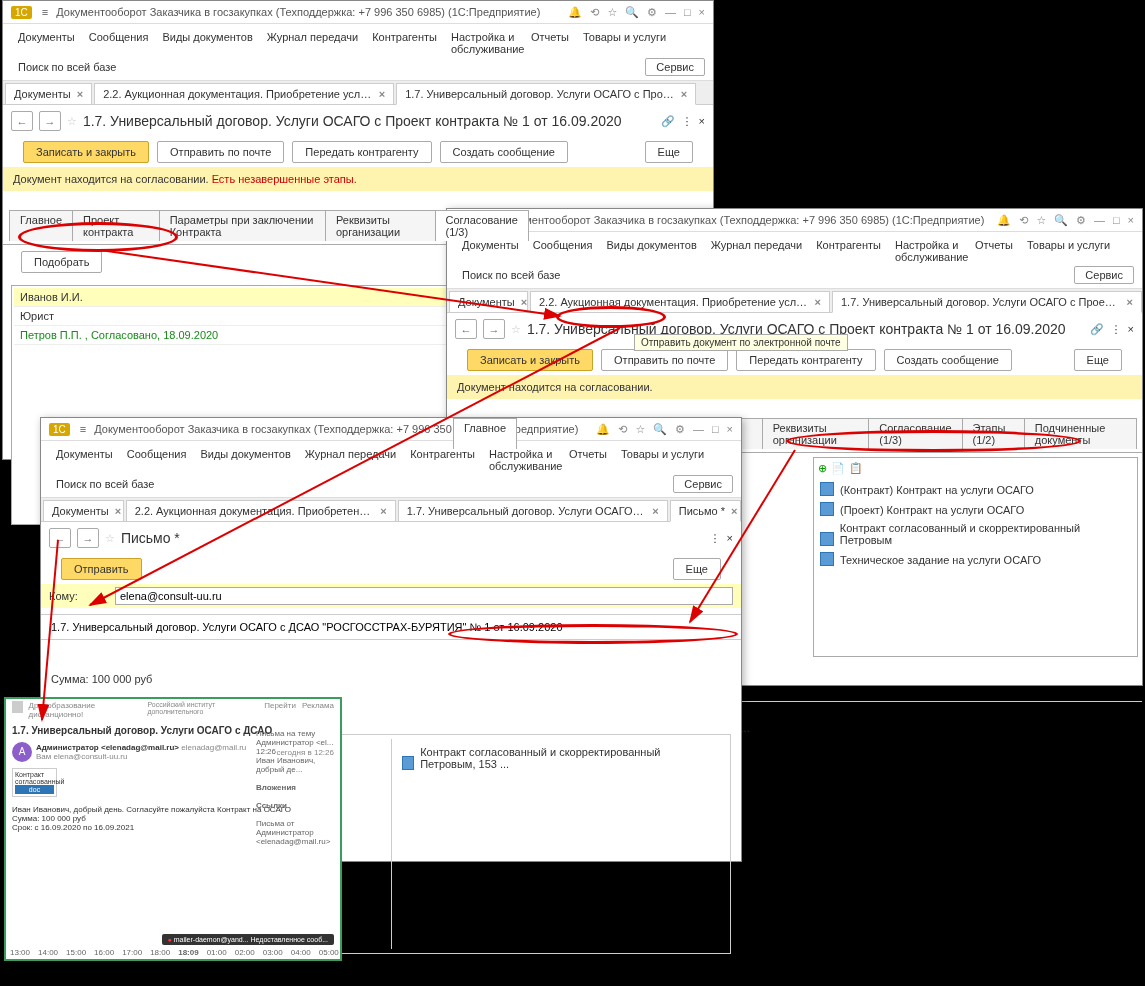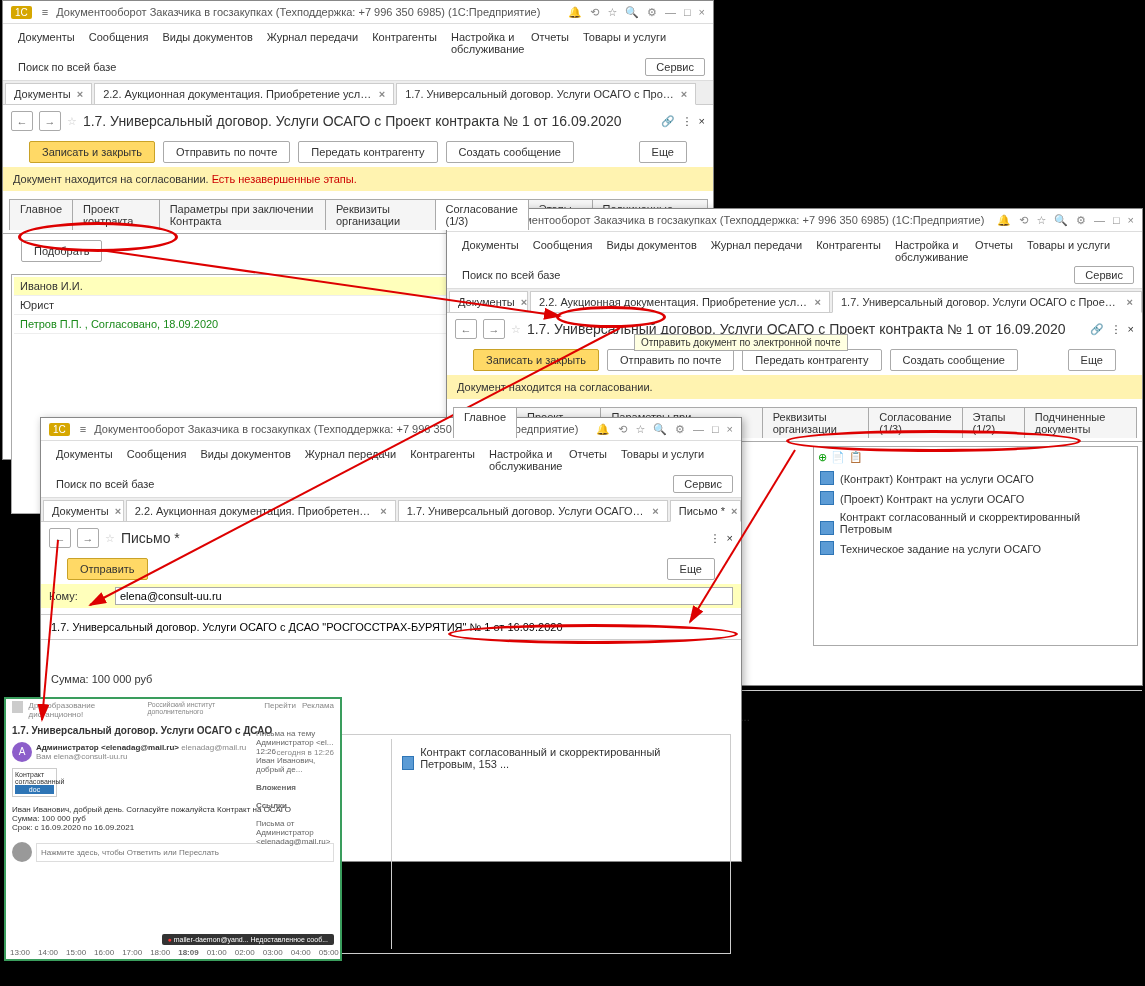--- a/index.html
+++ b/index.html
@@ -13,27 +13,27 @@
 .menubar{display:flex;padding:4px 8px;border-bottom:1px solid #ddd;flex-wrap:wrap}
 .menubar >div{padding:3px 7px;font-size:11px;color:#333}
 .menubar .more{margin-left:auto;border:1px solid #aaa;padding:2px 10px;border-radius:2px}
 .tabs{display:flex;background:#eee;border-bottom:1px solid #ccc;font-size:11px}
 .tab{padding:4px 8px;border:1px solid #ccc;background:#fff;margin:2px 0 -1px 2px;display:flex;align-items:center;gap:6px;max-width:320px;white-space:nowrap;overflow:hidden;text-overflow:ellipsis}
 .tab.active{border-bottom:1px solid #fff}
 .tab .x{color:#888;font-weight:bold}
 .tbar{display:flex;align-items:center;padding:6px 8px;gap:6px;background:#fff}
 .navbtn{border:1px solid #aaa;border-radius:2px;width:22px;height:20px;text-align:center;line-height:18px;color:#666}
 .hdrtitle{font-size:14px;color:#333}
-.btnrow{display:flex;gap:8px;padding:4px 26px}
+.btnrow{display:flex;gap:8px;padding:4px 20px}
 .btn{border:1px solid #aaa;padding:4px 12px;border-radius:2px;font-size:11px;background:#fff}
 .btn.primary{background:#ffd966;border-color:#c9a227}
 .more2{margin-left:auto}
 .warnbar{background:#fff3b0;padding:6px 10px;font-size:11px}
 .warnbar .red{color:#c00}
-.subtabs{display:flex;border-bottom:1px solid #aaa;padding:3px 6px;margin-top:5px}
+.subtabs{display:flex;border-bottom:1px solid #aaa;padding:3px 6px;margin-top:16px}
 .subtab{border:1px solid #aaa;border-bottom:none;padding:3px 10px;margin-right:-1px;background:#f5f5f5;font-size:11px}
 .subtab.active{background:#fff;position:relative;z-index:1}
 .listarea{background:#ffb;border:1px solid #aaa;margin:6px 8px;padding:2px}
 .listitem{padding:3px 6px;border-bottom:1px solid #eee}
 .green{color:#1a8a1a}
 .circle{position:absolute;border:3px solid #d00;border-radius:50%;pointer-events:none}
 .arrow{position:absolute;pointer-events:none}
 .redline{stroke:#d00;stroke-width:2;fill:none}
 .redhead{fill:#d00}
 .formrow{display:flex;align-items:center;gap:6px;padding:3px 8px;font-size:11px}
@@ -362,24 +362,20 @@
     <div style="border:1px solid #ccc;width:45px;padding:2px;font-size:7px">
       <div>Контракт согласованный</div>
       <div style="background:#2e75b6;color:#fff;padding:1px;text-align:center">doc</div>
     </div>
   </div>
   <div style="padding:4px 6px;font-size:8px">
     <div>Иван Иванович, добрый день. Согласуйте пожалуйста Контракт на ОСАГО</div>
     <div>Сумма: 100 000 руб</div>
     <div>Срок: с 16.09.2020 по 16.09.2021</div>
   </div>
-  <div style="padding:6px;display:flex;gap:4px;align-items:center">
-    <span class="avatar" style="background:#999"></span>
-    <input style="flex: 1 1 0%; border: 1px solid rgb(221, 221, 221); padding: 4px; font-size: 8px;" placeholder="Нажмите здесь, чтобы Ответить или Переслать">
-  </div>
   <div style="position:absolute;bottom:14px;right:6px;background:#333;color:#fff;padding:2px 6px;font-size:7px;border-radius:2px">
     <span style="color:#f33">●</span> <span>mailer-daemon@yand...  Недоставленное сооб...</span>
   </div>
   <div class="mailside">
     <div style="font-weight:normal">Письма на тему</div>
     <div>Администратор &lt;el...  12:26</div>
     <div>Иван Иванович, добрый де...</div><br>
     <div style="font-weight:bold">Вложения</div><br>
     <div style="font-weight:bold">Ссылки</div><br>
     <div>Письма от Администратор &lt;elenadag@mail.ru&gt;</div>

